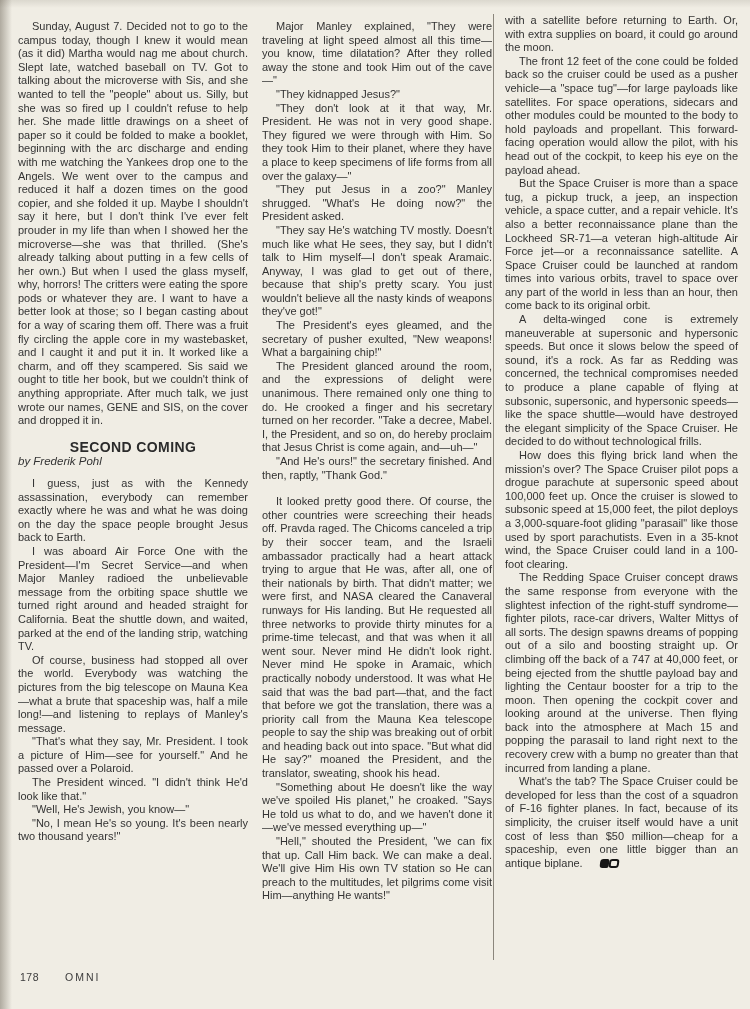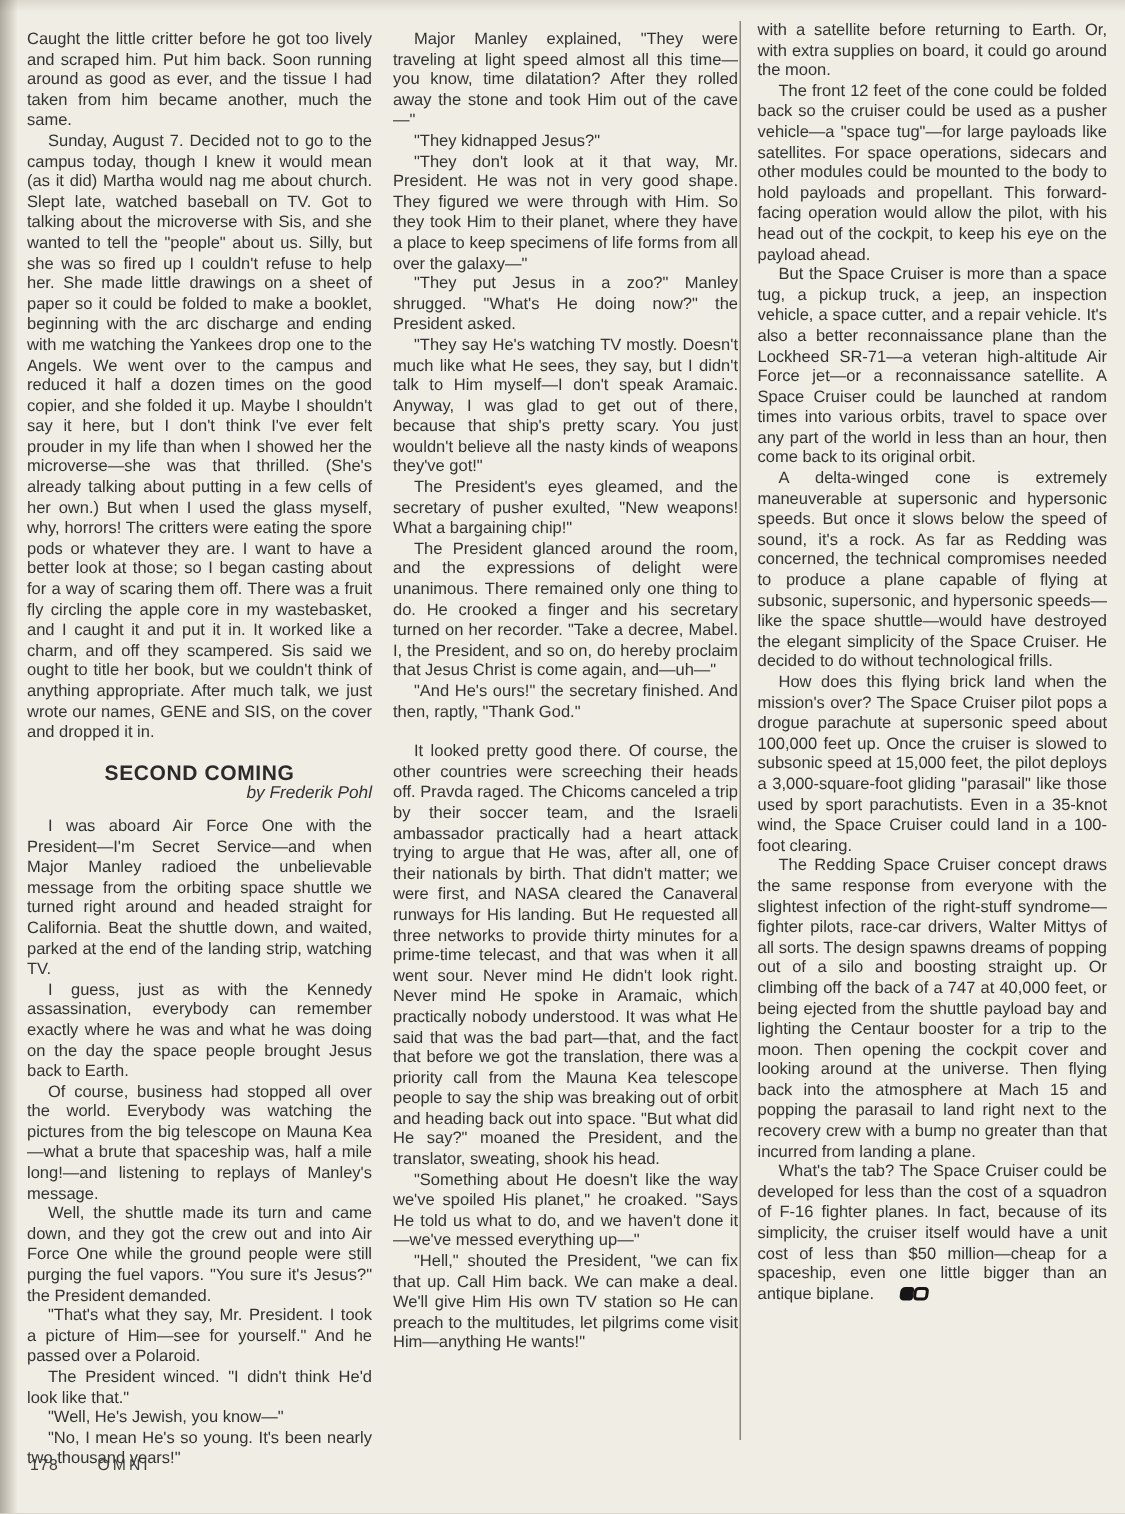--- a/index.html
+++ b/index.html
@@ -30,21 +30,21 @@
   .col p{margin:0;text-indent:14px;}
   .col p.noindent{text-indent:0;}
   .col-left{left:18px;}
   .col-mid{left:262px;}
   .col-right{left:505px;top:14px;width:233px;}
   .story-heading{
     text-align:center;font-weight:bold;font-size:14px;
     letter-spacing:.4px;margin:13px 0 1px;color:#2b2b2b;
   }
   .story-byline{
-    text-align:right;font-style:italic;font-size:11.5px;
+    text-align:left;font-style:italic;font-size:11.5px;
     margin:0 0 8px;color:#333;
   }
   .section-gap{height:13px;}
   .vrule{
     position:absolute;left:493px;top:14px;height:946px;width:1px;
     background:#8b867c;
   }
   .space-header{margin-bottom:9px;}
   .space-logo{
     font-weight:bold;font-size:52px;line-height:44px;
@@ -74,28 +74,26 @@
 </style>
 </head>
 <body>
 
 <div class="page">
   <div class="edge-shadow-left"></div>
   <div class="edge-shadow-top"></div>
   <div class="vrule"></div>
 
   <div class="col col-left">
-    <p class="noindent">Caught the little critter before he got too lively and scraped him. Put him back. Soon running around as good as ever, and the tissue I had taken from him became another, much the same.</p>
     <p>Sunday, August 7. Decided not to go to the campus today, though I knew it would mean (as it did) Martha would nag me about church. Slept late, watched baseball on TV. Got to talking about the microverse with Sis, and she wanted to tell the "people" about us. Silly, but she was so fired up I couldn't refuse to help her. She made little drawings on a sheet of paper so it could be folded to make a booklet, beginning with the arc discharge and ending with me watching the Yankees drop one to the Angels. We went over to the campus and reduced it half a dozen times on the good copier, and she folded it up. Maybe I shouldn't say it here, but I don't think I've ever felt prouder in my life than when I showed her the microverse—she was that thrilled. (She's already talking about putting in a few cells of her own.) But when I used the glass myself, why, horrors! The critters were eating the spore pods or whatever they are. I want to have a better look at those; so I began casting about for a way of scaring them off. There was a fruit fly circling the apple core in my wastebasket, and I caught it and put it in. It worked like a charm, and off they scampered. Sis said we ought to title her book, but we couldn't think of anything appropriate. After much talk, we just wrote our names, GENE and SIS, on the cover and dropped it in.</p>
     <div class="story-heading">SECOND COMING</div>
     <div class="story-byline">by Frederik Pohl</div>
+    <p>I guess, just as with the Kennedy assassination, everybody can remember exactly where he was and what he was doing on the day the space people brought Jesus back to Earth.</p>
     <p>I was aboard Air Force One with the President—I'm Secret Service—and when Major Manley radioed the unbelievable message from the orbiting space shuttle we turned right around and headed straight for California. Beat the shuttle down, and waited, parked at the end of the landing strip, watching TV.</p>
-    <p>I guess, just as with the Kennedy assassination, everybody can remember exactly where he was and what he was doing on the day the space people brought Jesus back to Earth.</p>
     <p>Of course, business had stopped all over the world. Everybody was watching the pictures from the big telescope on Mauna Kea—what a brute that spaceship was, half a mile long!—and listening to replays of Manley's message.</p>
-    <p>Well, the shuttle made its turn and came down, and they got the crew out and into Air Force One while the ground people were still purging the fuel vapors. "You sure it's Jesus?" the President demanded.</p>
     <p>"That's what they say, Mr. President. I took a picture of Him—see for yourself." And he passed over a Polaroid.</p>
     <p>The President winced. "I didn't think He'd look like that."</p>
     <p>"Well, He's Jewish, you know—"</p>
     <p>"No, I mean He's so young. It's been nearly two thousand years!"</p>
   </div>
 
   <div class="col col-mid">
     <p>Major Manley explained, "They were traveling at light speed almost all this time—you know, time dilatation? After they rolled away the stone and took Him out of the cave—"</p>
     <p>"They kidnapped Jesus?"</p>
     <p>"They don't look at it that way, Mr. President. He was not in very good shape. They figured we were through with Him. So they took Him to their planet, where they have a place to keep specimens of life forms from all over the galaxy—"</p>

